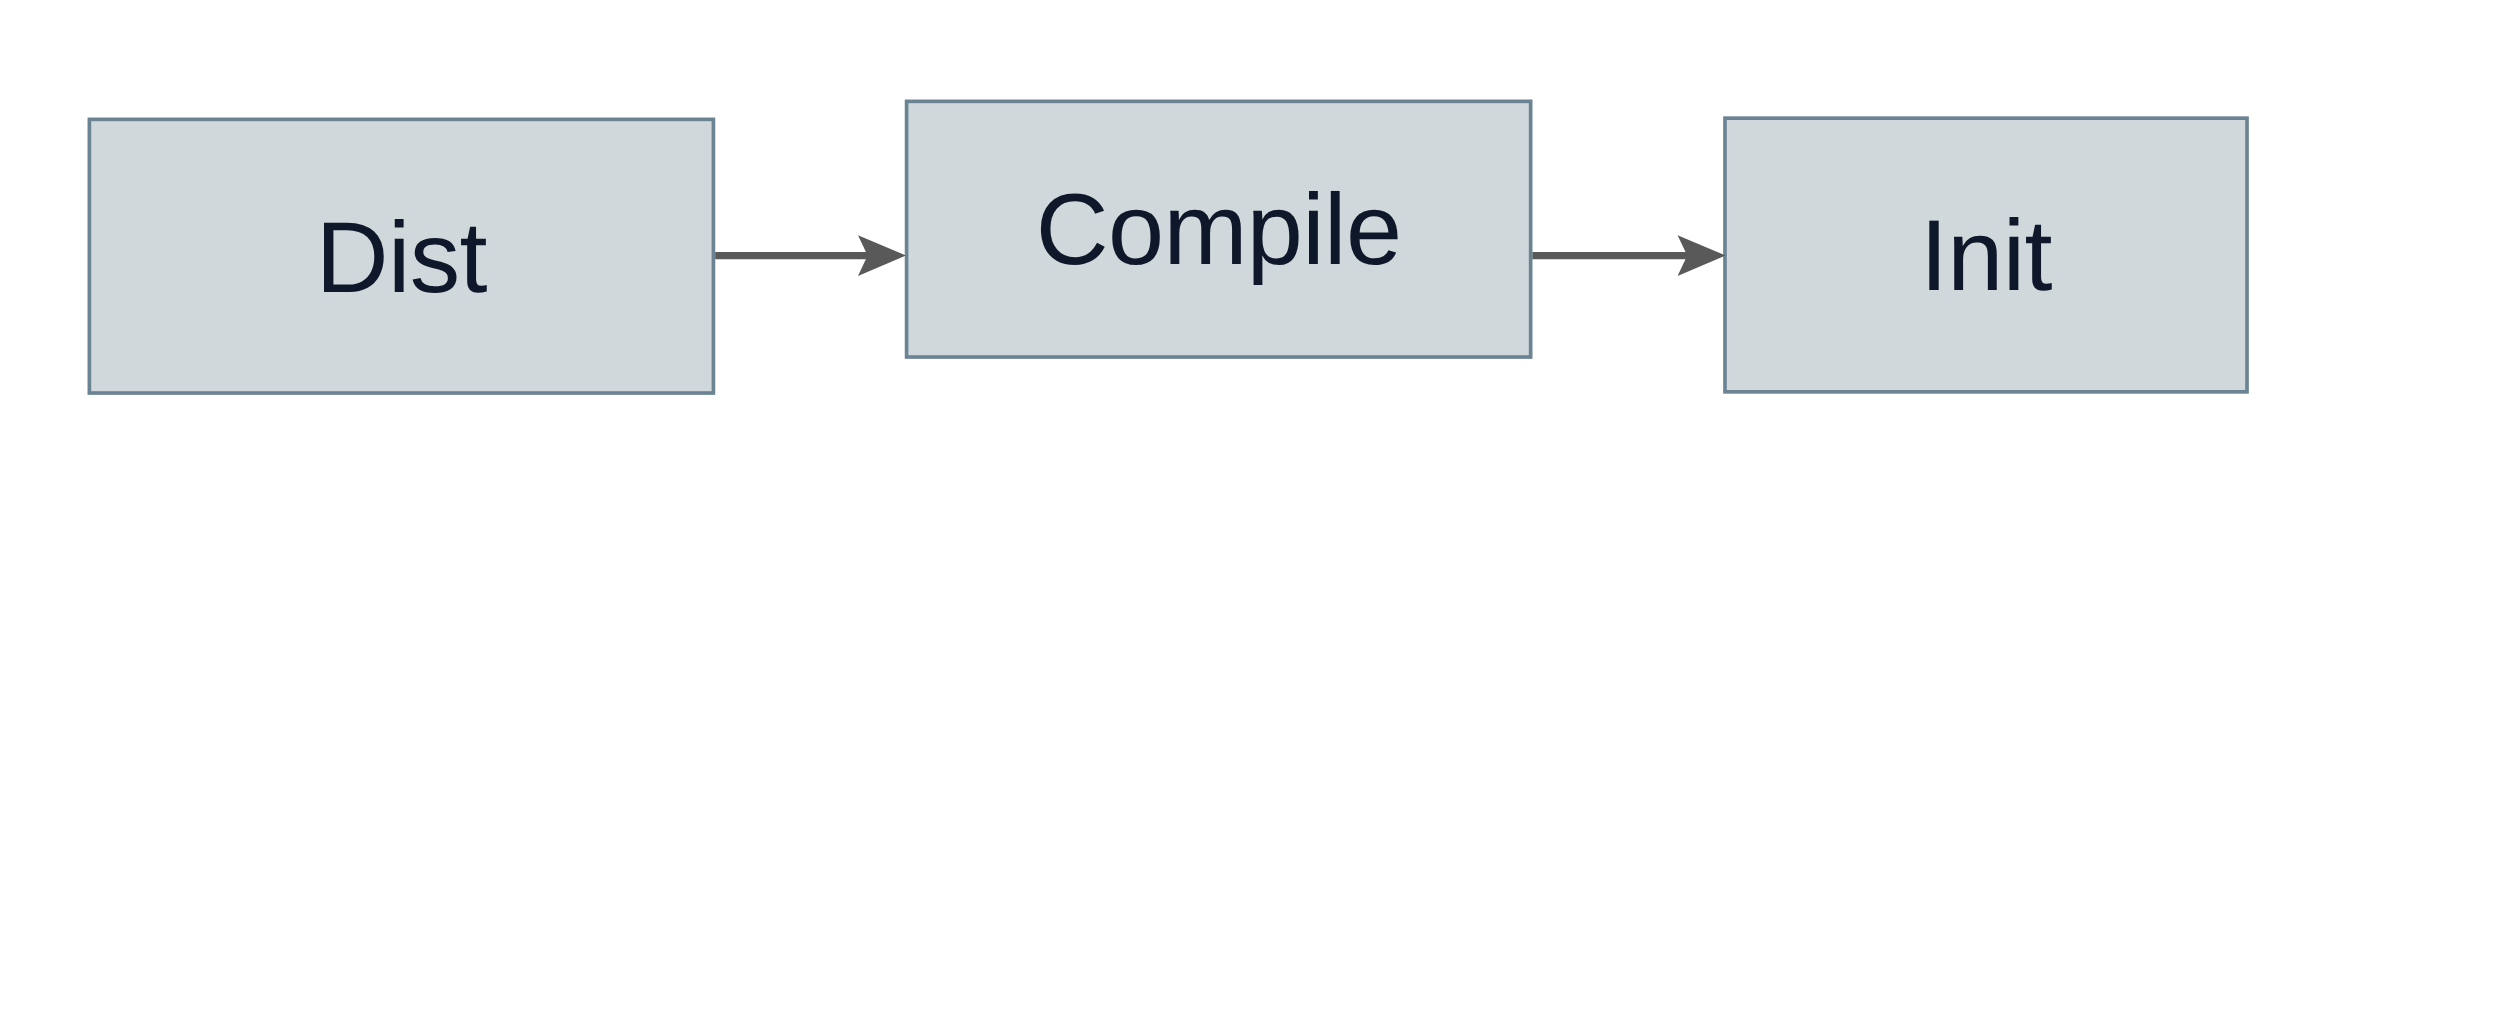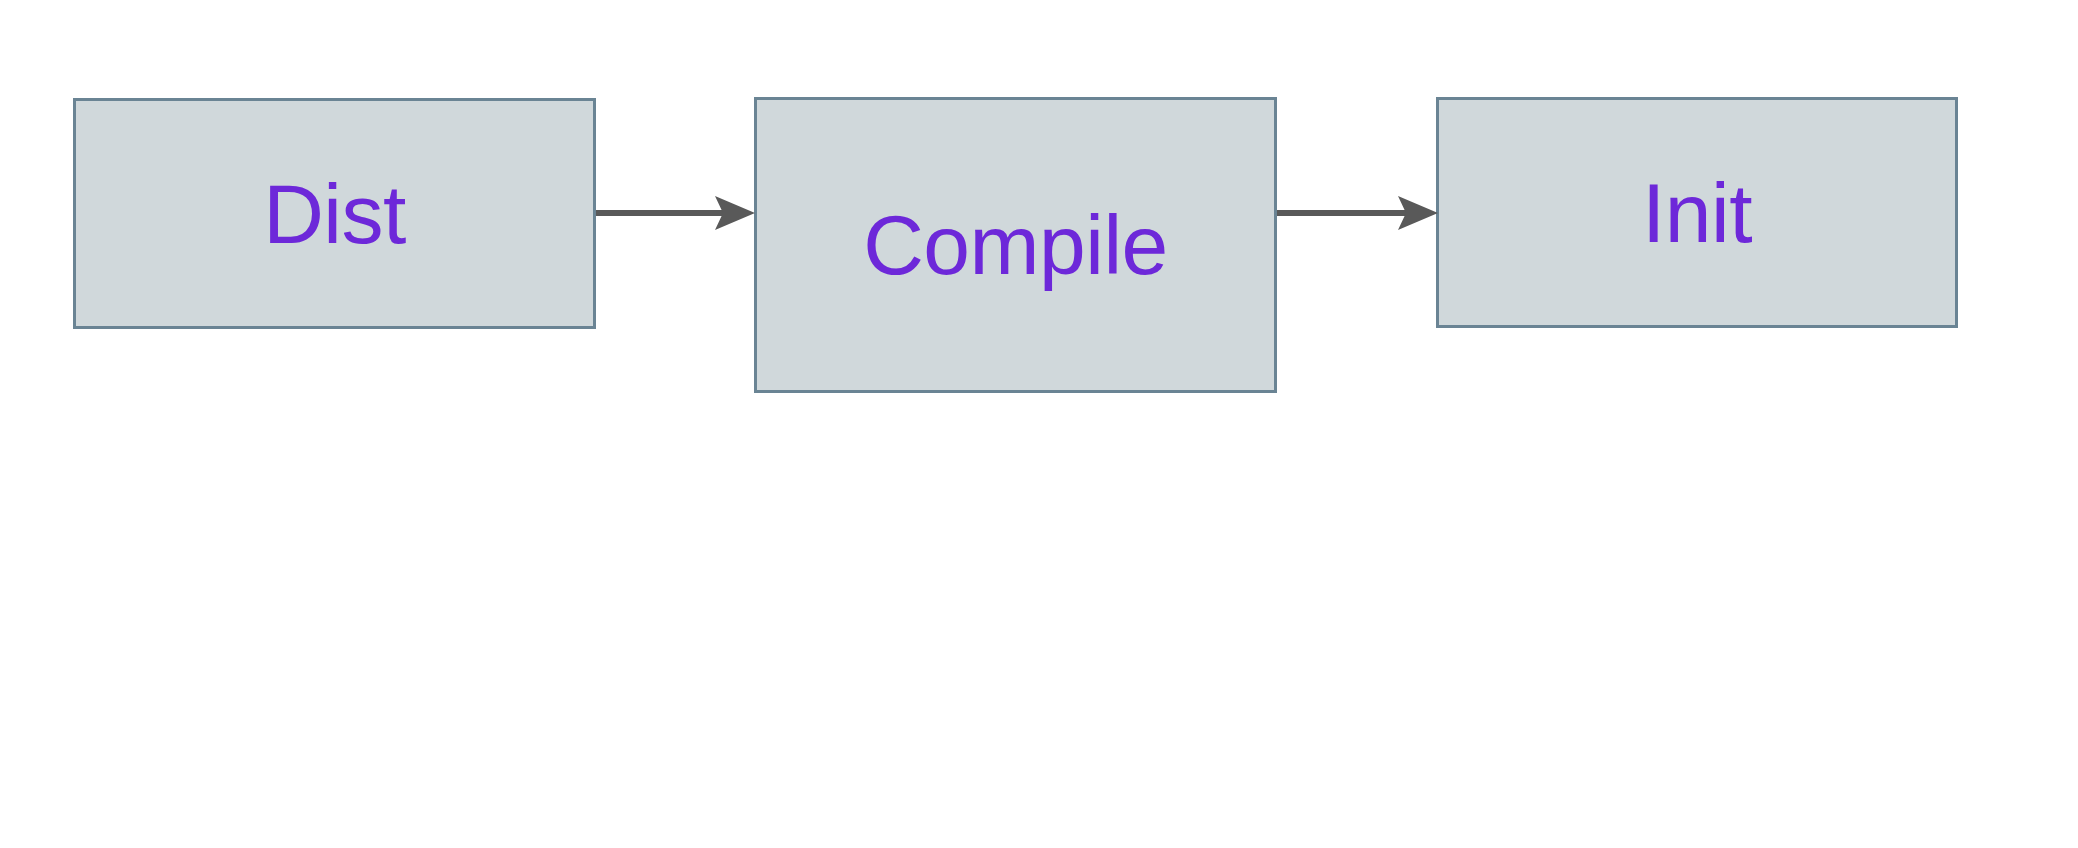--- a/index.html
+++ b/index.html
@@ -24,29 +24,29 @@
     border: 3px solid #6a8494;
     display: flex;
     align-items: center;
     justify-content: center;
   }
   .node-label {
     font-family: "Liberation Sans", sans-serif;
     font-size: 84px;
     line-height: 1;
     font-weight: 400;
-    color: #6d28d9;
+    color: #0f172a;
     letter-spacing: -0.5px;
     white-space: nowrap;
     -webkit-font-smoothing: antialiased;
   }
   
   #node-dist    { left: 73px;   top: 98px;  width: 523px; height: 231px; }
-  #node-compile { left: 754px;  top: 97px;  width: 523px; height: 296px; }
-  #node-init    { left: 1436px; top: 97px;  width: 522px; height: 231px; }
+  #node-compile { left: 754px;  top: 83px;  width: 523px; height: 216px; }
+  #node-init    { left: 1436px; top: 97px;  width: 438px; height: 231px; }
   #node-clean   { left: 754px;  top: 512px; width: 523px; height: 230px; }
 
   .edge {
     position: absolute;
     overflow: visible;
   }
   #edge-dist-compile    { left: 594px;  top: 188px; width: 164px; height: 50px; }
   #edge-compile-init    { left: 1275px; top: 188px; width: 166px; height: 50px; }
 </style>
 </head>

